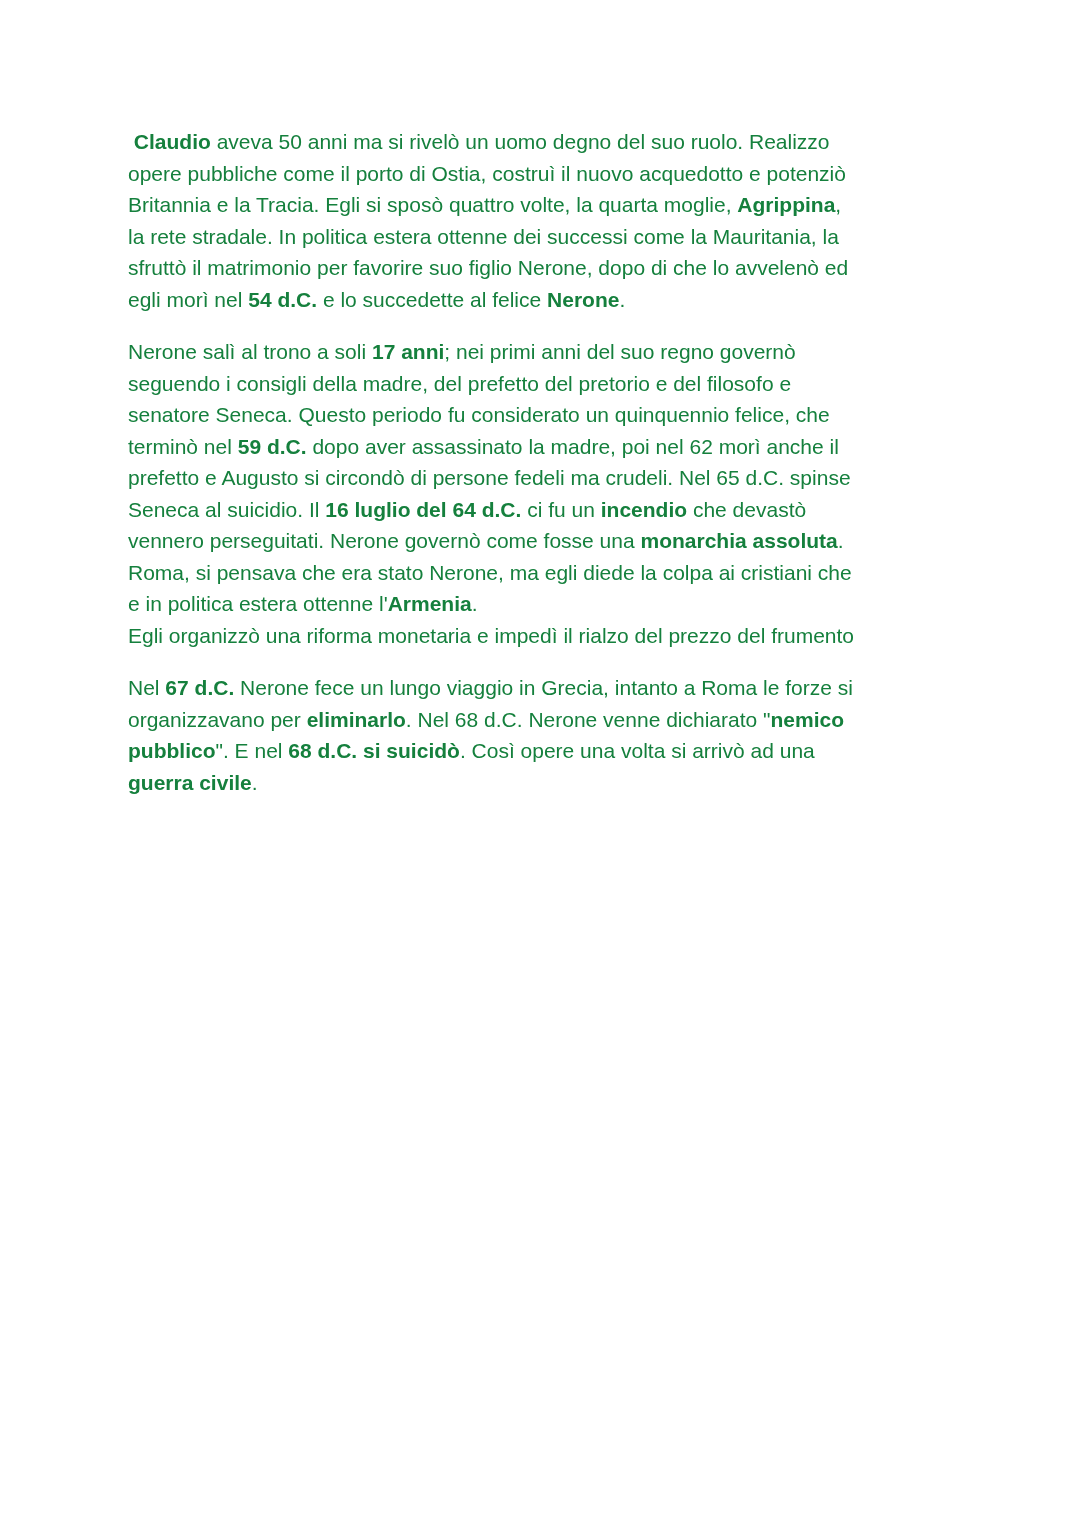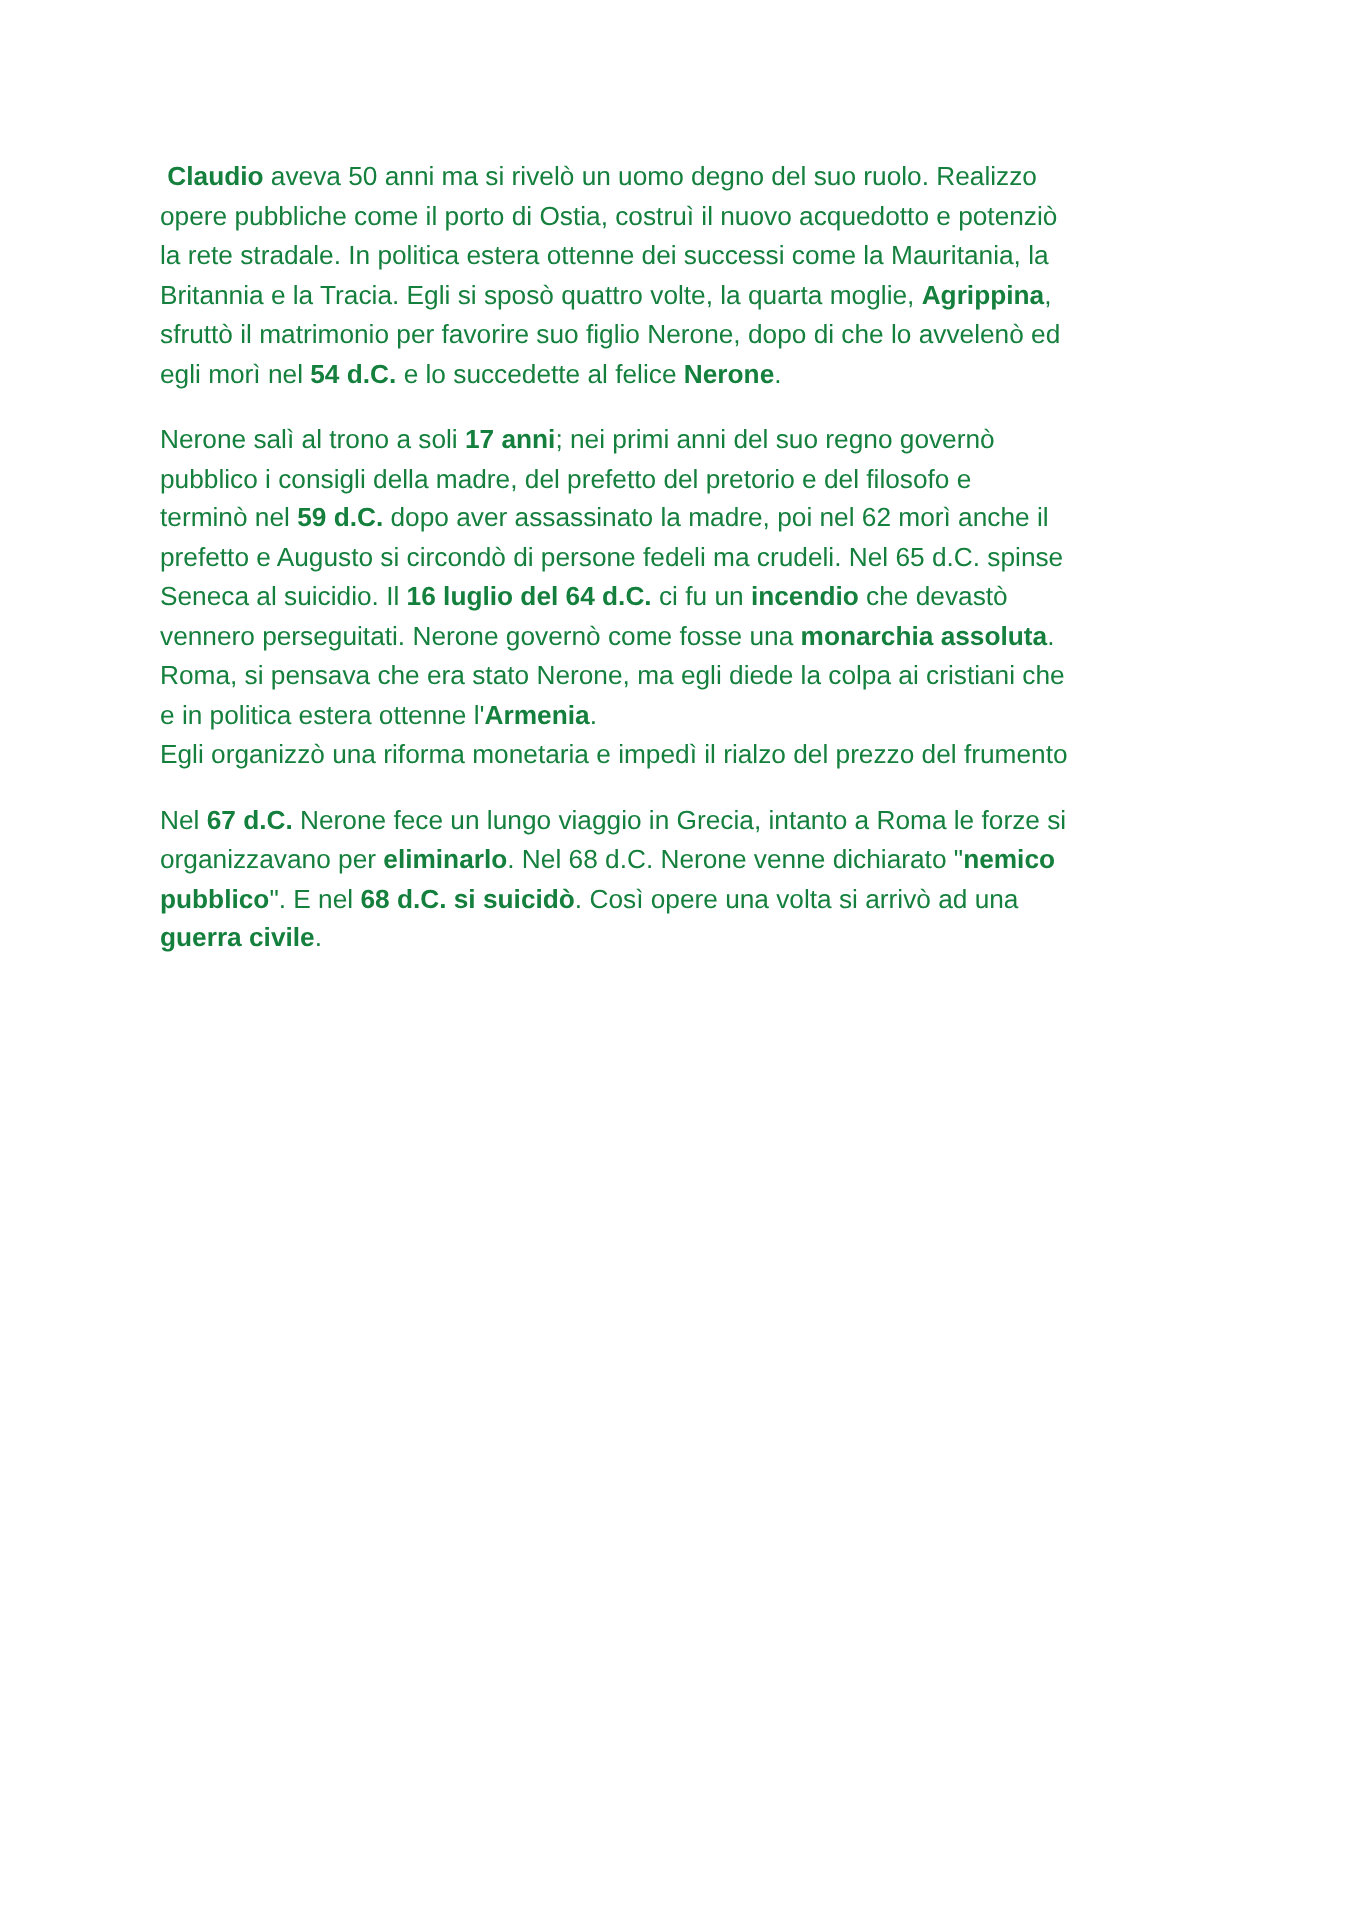--- a/index.html
+++ b/index.html
@@ -38,28 +38,29 @@
   }
 </style>
 </head>
 <body>
 
 <div class="page">
   <div class="content">
       <div class="block paragraph">
         <div class="line"><span> </span><span class="bold">Claudio</span><span> aveva 50 anni ma si rivelò un uomo degno del suo ruolo. Realizzo</span></div>
         <div class="line"><span>opere pubbliche come il porto di Ostia, costruì il nuovo acquedotto e potenziò</span></div>
+        <div class="line"><span>Britannia e la Tracia. Egli si sposò quattro volte, la quarta moglie, </span><span class="bold">Agrippina</span><span>,</span></div>
         <div class="line"><span>la rete stradale. In politica estera ottenne dei successi come la Mauritania, la</span></div>
-        <div class="line"><span>Britannia e la Tracia. Egli si sposò quattro volte, la quarta moglie, </span><span class="bold">Agrippina</span><span>,</span></div>
         <div class="line"><span>sfruttò il matrimonio per favorire suo figlio Nerone, dopo di che lo avvelenò ed</span></div>
         <div class="line"><span>egli morì nel </span><span class="bold">54 d.C.</span><span> e lo succedette al felice </span><span class="bold">Nerone</span><span>.</span></div>
       </div>
       <div class="block paragraph">
         <div class="line"><span>Nerone salì al trono a soli </span><span class="bold">17 anni</span><span>; nei primi anni del suo regno governò</span></div>
-        <div class="line"><span>pubblico i consigli della madre, del prefetto del pretorio e del filosofo e</span></div>
+        <div class="line"><span>seguendo i consigli della madre, del prefetto del pretorio e del filosofo e</span></div>
+        <div class="line"><span>senatore Seneca. Questo periodo fu considerato un quinquennio felice, che</span></div>
         <div class="line"><span>terminò nel </span><span class="bold">59 d.C.</span><span> dopo aver assassinato la madre, poi nel 62 morì anche il</span></div>
         <div class="line"><span>prefetto e Augusto si circondò di persone fedeli ma crudeli. Nel 65 d.C. spinse</span></div>
         <div class="line"><span>Seneca al suicidio. Il </span><span class="bold">16 luglio del 64 d.C.</span><span> ci fu un </span><span class="bold">incendio</span><span> che devastò</span></div>
         <div class="line"><span>vennero perseguitati. Nerone governò come fosse una </span><span class="bold">monarchia assoluta</span><span>.</span></div>
         <div class="line"><span>Roma, si pensava che era stato Nerone, ma egli diede la colpa ai cristiani che</span></div>
         <div class="line"><span>e in politica estera ottenne l'</span><span class="bold">Armenia</span><span>.</span></div>
         <div class="line"><span>Egli organizzò una riforma monetaria e impedì il rialzo del prezzo del frumento</span></div>
       </div>
       <div class="block paragraph">
         <div class="line"><span>Nel </span><span class="bold">67 d.C.</span><span> Nerone fece un lungo viaggio in Grecia, intanto a Roma le forze si</span></div>

